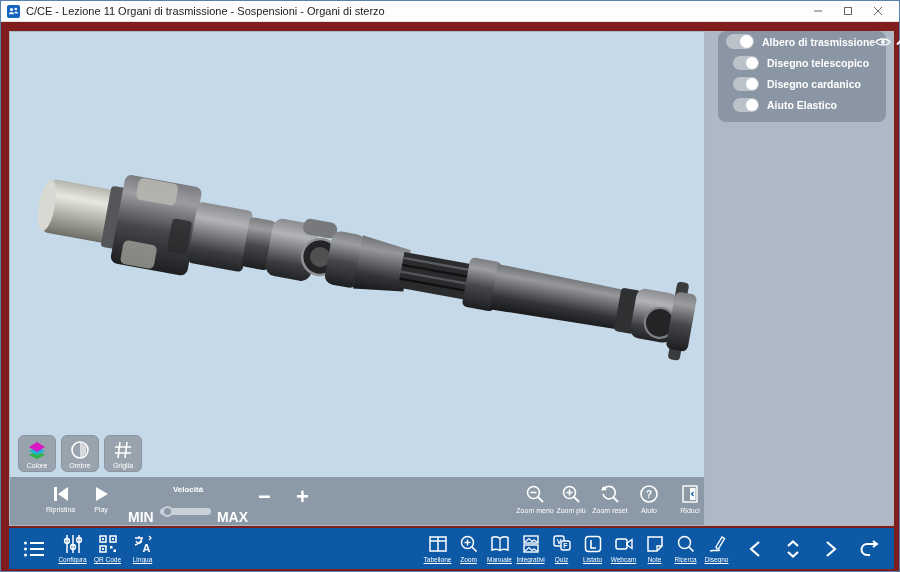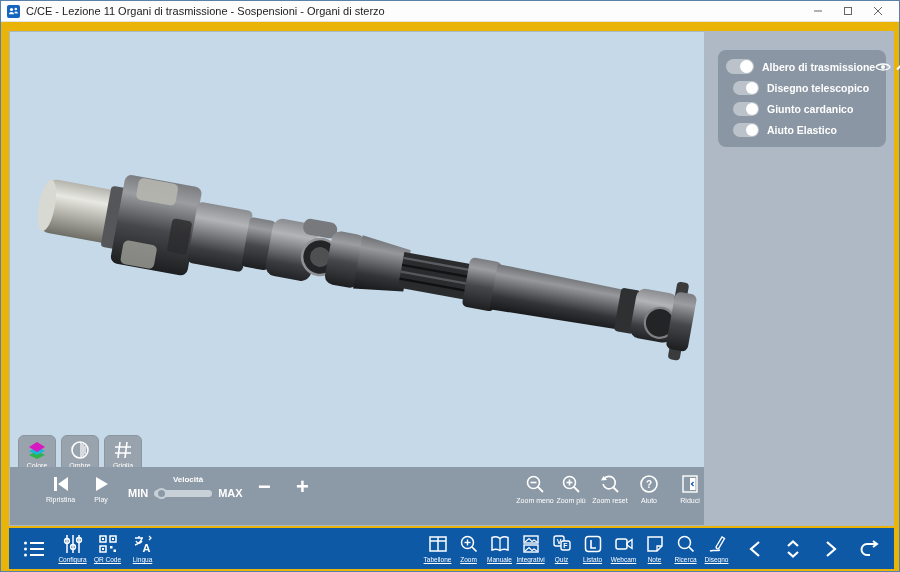--- a/index.html
+++ b/index.html
@@ -1,17 +1,17 @@
 <!DOCTYPE html>
 <html><head>
 <meta charset="utf-8">
 <style>
   * { margin:0; padding:0; box-sizing:border-box; }
   html,body { width:900px; height:572px; overflow:hidden; font-family:"Liberation Sans", sans-serif; }
-  .window { position:relative; width:900px; height:572px; background:#eab308; border:1px solid #5a82a8; }
+  .window { position:relative; width:900px; height:572px; background:#7f1d1d; border:1px solid #5a82a8; }
 
   
   .titlebar { position:absolute; left:0; top:0; width:100%; height:21px; background:#fdfdfd;
               display:flex; align-items:center; padding:0 6px; border-bottom:1px solid #e4e4e4;}
   .app-icon { width:13px; height:13px; background:#1565c0; border-radius:2px; margin-right:6px;
               display:flex; align-items:center; justify-content:center; flex:0 0 auto;}
   .app-icon svg { display:block; }
   .title-text { font-size:11px; color:#222; white-space:nowrap; }
   .win-controls { margin-left:auto; display:flex; }
   .win-btn { width:30px; height:19px; display:flex; align-items:center; justify-content:center;
@@ -22,37 +22,37 @@
               background:#c5d9e8; border:1px solid #a8bac8; }
   .model-svg { position:absolute; left:0; top:0; }
 
   
   .view-buttons { position:absolute; left:8px; bottom:53px; display:flex; gap:5px; }
   .vbtn { width:38px; height:37px; border-radius:6px; background:#99a3ad; border:1px solid #8b95a0;
           display:flex; flex-direction:column; align-items:center; justify-content:flex-start; padding-top:3px;}
   .vbtn .vlabel { font-size:7px; color:#fff; margin-top:1px; }
 
   
-  .control-bar { position:absolute; left:0; bottom:0; width:100%; height:58px; background:#8c99a6; }
+  .control-bar { position:absolute; left:0; bottom:0; width:100%; height:48px; background:#8c99a6; }
   .cb-item { position:absolute; display:flex; flex-direction:column; align-items:center; color:#fff; }
   .cb-label { font-size:7px; color:#fff; margin-top:3px; white-space:nowrap; }
   .cb-big { font-size:22px; font-weight:bold; color:#fff; line-height:20px; }
 
   .slider-wrap { position:absolute; left:118px; top:8px; width:120px; }
   .vel-label { font-size:8px; font-weight:bold; color:#fff; text-align:center; margin-bottom:3px; }
   .slider-row { display:flex; align-items:center; }
-  .minmax { font-size:11px; font-weight:bold; color:#fff; }
+  .minmax { font-size:14px; font-weight:bold; color:#fff;margin-top:12px; }
   .track { position:relative; width:58px; height:7px; background:#c9d1d8; border-radius:4px; margin:0 6px; }
   .knob { position:absolute; left:2px; top:-2px; width:11px; height:11px; border-radius:50%;
           background:#8c99a6; border:2px solid #c9d1d8; }
 
   
   .right-panel { position:absolute; left:704px; top:30px; width:189px; height:495px; background:#aeb9c5; }
-  .layers-card { position:absolute; left:13px; top:19px; width:168px; background:#8a96a3;
-                 border-radius:8px; padding:9px 8px 10px 8px; }
+  .layers-card { position:absolute; left:13px; top:0; width:168px; background:#8a96a3;
+                 border-radius:8px; padding:3px 8px 10px 8px; }
   .layer-row { display:flex; align-items:center; margin-top:7px; }
   .layer-row.header { margin-top:0; }
   .layer-row.sub { margin-left:7px; }
   .toggle { position:relative; width:28px; height:15px; border-radius:8px;
             background:rgba(255,255,255,.42); flex:0 0 auto; }
   .toggle .tknob { position:absolute; right:1px; top:1px; width:13px; height:13px; border-radius:50%; background:#fff; }
   .toggle.small { width:26px; height:14px; }
   .toggle.small .tknob { width:12px; height:12px; }
   .layer-label { font-size:10.5px; font-weight:bold; color:#fff; margin-left:8px; white-space:nowrap; }
   .hdr-icons { margin-left:auto; display:flex; align-items:center; gap:5px; }
@@ -328,21 +328,21 @@
       <div class="layer-row sub">
         <span class="toggle small">
             <span class="tknob"></span>
           </span>
         <span class="layer-label">Disegno telescopico</span>
       </div>
       <div class="layer-row sub">
         <span class="toggle small">
             <span class="tknob"></span>
           </span>
-        <span class="layer-label">Giunto cardanico</span>
+        <span class="layer-label">Disegno cardanico</span>
       </div>
       <div class="layer-row sub">
         <span class="toggle small">
             <span class="tknob"></span>
           </span>
         <span class="layer-label">Aiuto Elastico</span>
       </div>
     </div>
   </div>
 

